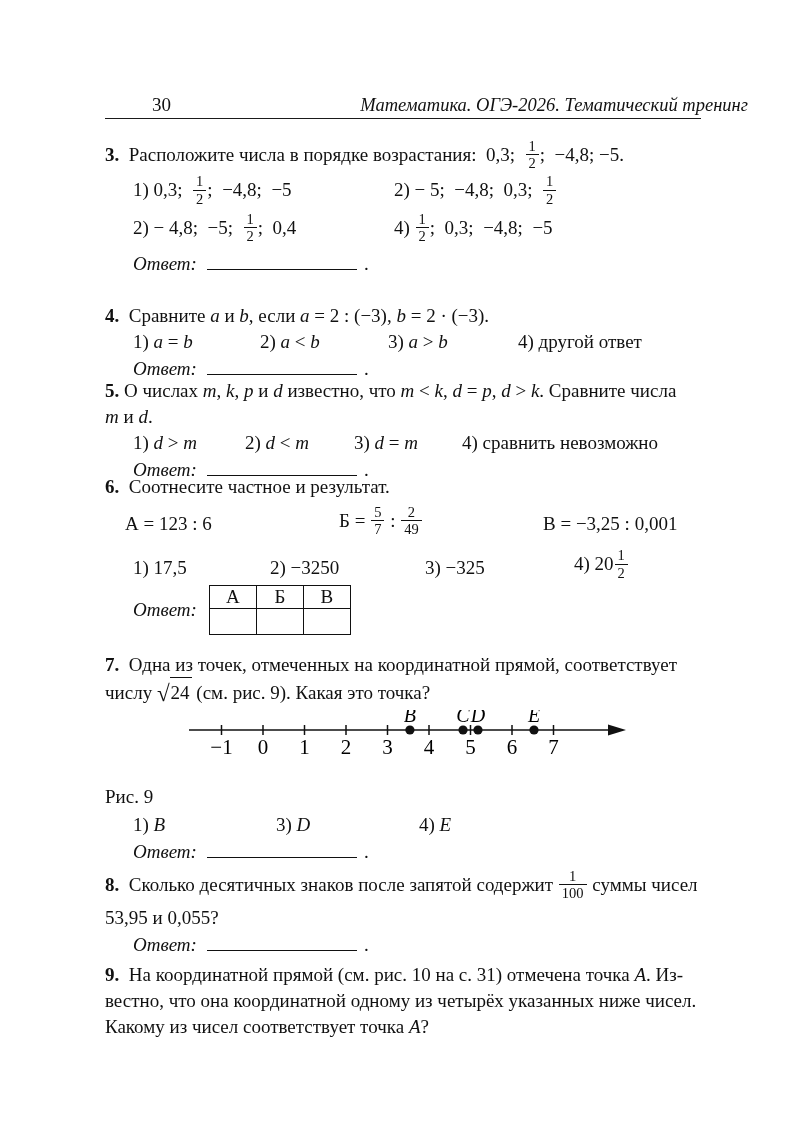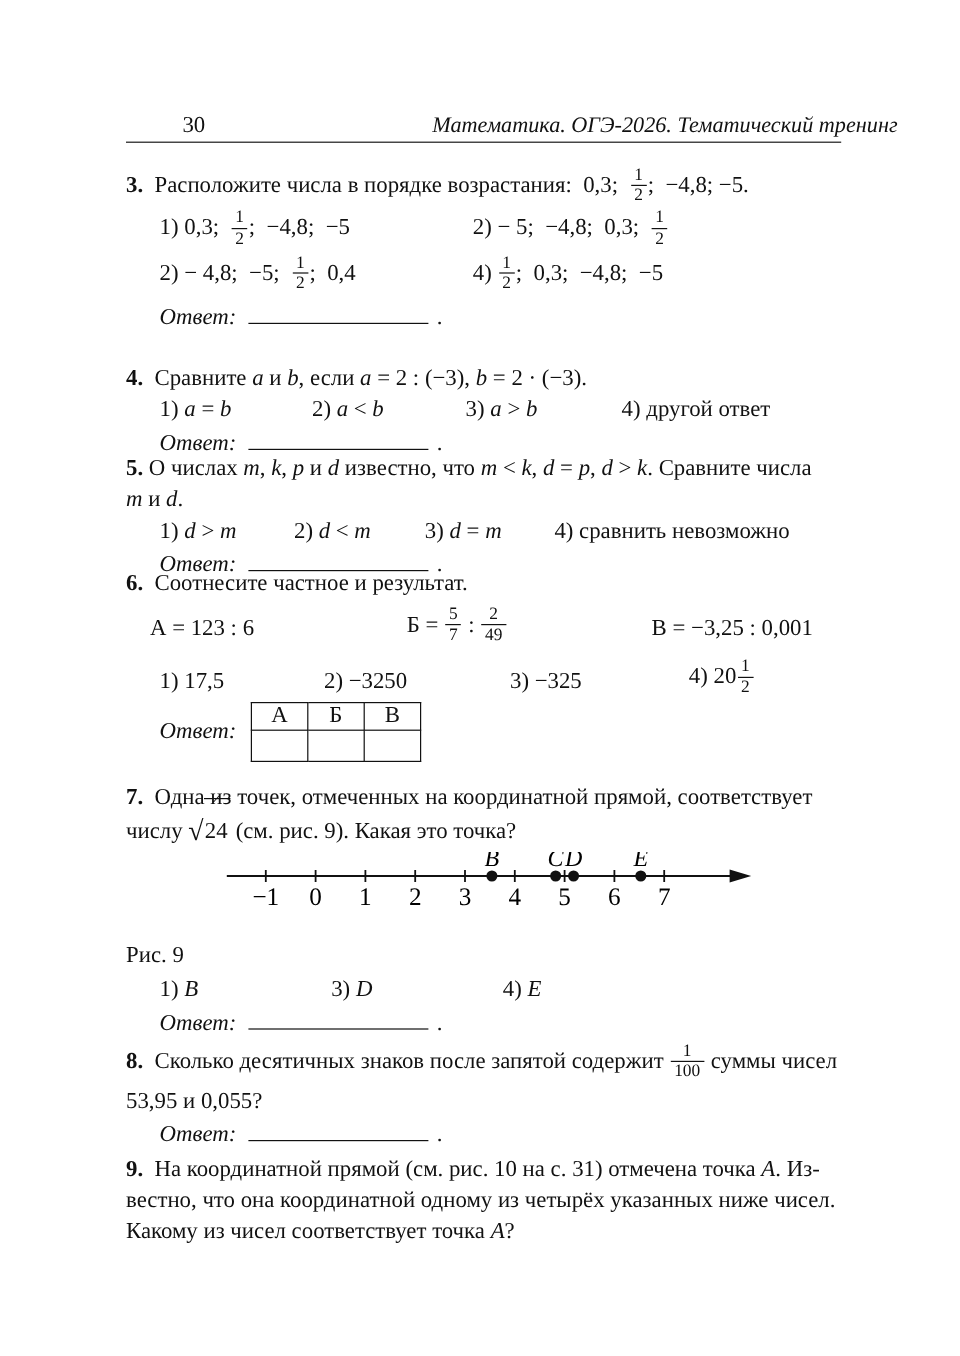--- a/index.html
+++ b/index.html
@@ -20,21 +20,21 @@
   .var{font-style:italic;}
 
   
   .frac{display:inline-block;vertical-align:-0.48em;text-align:center;font-size:14.5px;line-height:1.12;padding:0 1px;}
   .frac .num{display:block;padding:0 3px;border-bottom:1.2px solid #111;}
   .frac .den{display:block;padding:0 3px;}
 
   
   .sqrt{white-space:nowrap;}
   .sqrt-sign{font-size:1.22em;vertical-align:-0.1em;}
-  .sqrt-body{border-top:1.3px solid #111;padding:16px 2px 0 1px;}
+  .sqrt-body{border-top:1.3px solid #111;padding:4px 2px 0 1px;}
 
   
   .opts{display:flex;margin-left:28px;align-items:flex-end;}
   .opts .opt{flex:0 0 auto;}
   .opts-p3 .opt:nth-child(1){width:261px;}
   .opts-p4 .opt:nth-child(1){width:127px;}
   .opts-p4 .opt:nth-child(2){width:128px;}
   .opts-p4 .opt:nth-child(3){width:130px;}
   .opts-p5 .opt:nth-child(1){width:112px;}
   .opts-p5 .opt:nth-child(2){width:109px;}

